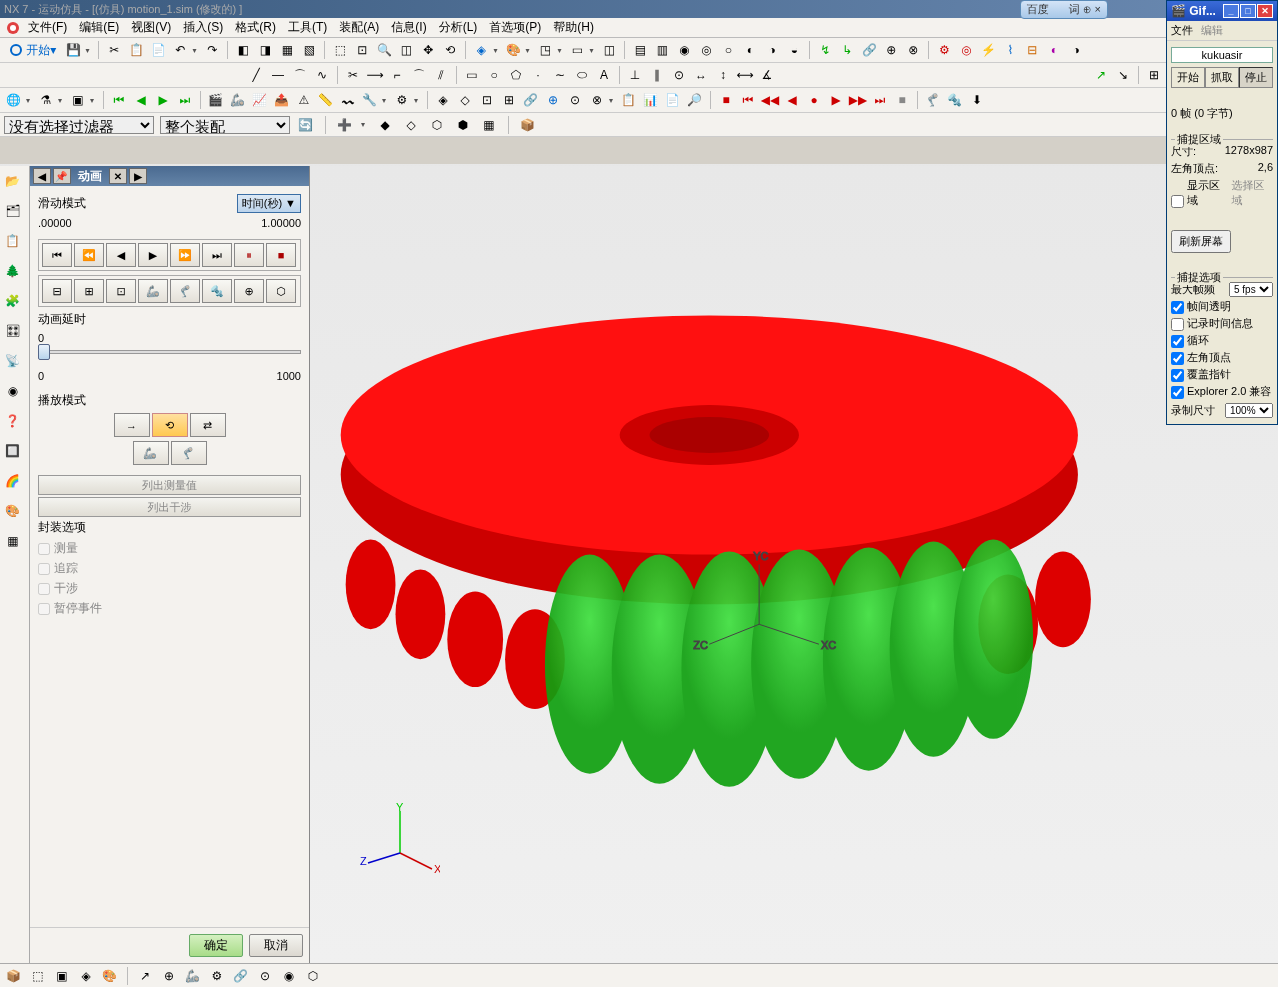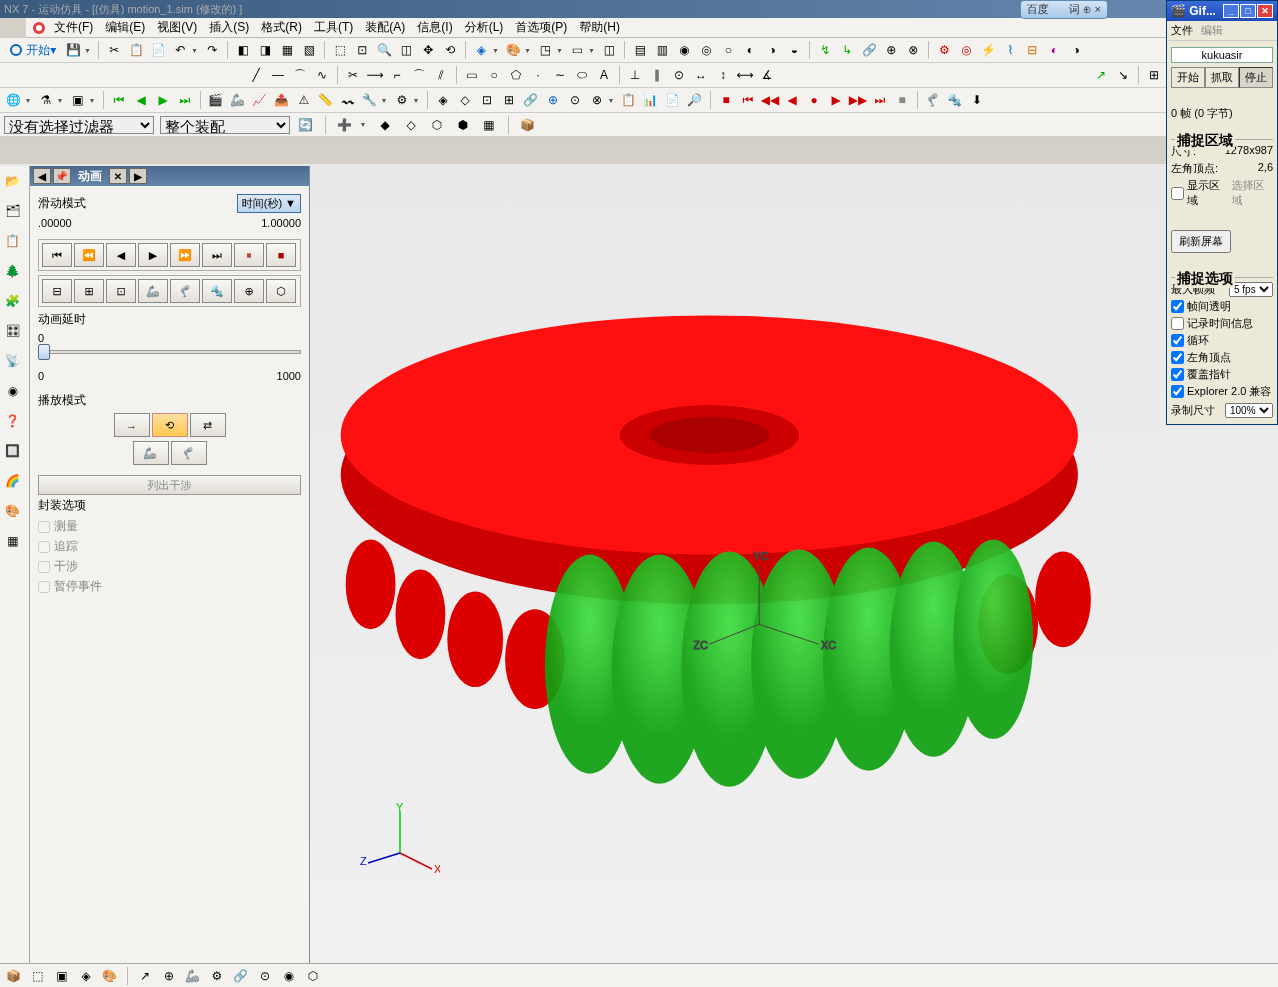--- a/index.html
+++ b/index.html
@@ -3,21 +3,21 @@
 <meta charset="utf-8">
 <style>
 * { box-sizing: border-box; margin: 0; padding: 0; font-family: "Microsoft YaHei", SimSun, sans-serif; }
 body { width: 1278px; height: 987px; background: #d4d0c8; overflow: hidden; font-size: 11px; position: relative; }
 
 
 .titlebar { background: linear-gradient(to right, #3a5a7e, #6b8ab2); height: 18px; color: #aaa; font-size: 11px; padding: 2px 4px; display: flex; align-items: center; position: relative; }
 .titlebar-floater { position: absolute; top: 0; right: 170px; background: linear-gradient(#d4e4f7, #a8c8e8); border: 1px solid #5b8bb8; border-radius: 4px; padding: 1px 6px; font-size: 11px; display: flex; gap: 20px; align-items: center; color: #333; }
 
 
-.menubar { background: #f4f2ee; height: 20px; display: flex; align-items: center; padding: 0 4px; border-bottom: 1px solid #bbb; margin-left: 26px; }
+.menubar { background: #f4f2ee; height: 20px; display: flex; align-items: center; padding: 0 4px; border-bottom: 1px solid #bbb; }
 .menubar span { padding: 2px 6px; font-size: 12px; cursor: default; }
 
 
 .toolbar-row { background: #f4f2ee; border-bottom: 1px solid #ccc; height: 25px; display: flex; align-items: center; padding: 0 4px; gap: 2px; overflow: hidden; }
 .tbtn { width: 20px; height: 20px; border: 1px solid transparent; display: inline-flex; align-items: center; justify-content: center; font-size: 12px; cursor: default; }
 .tsep { width: 1px; height: 18px; background: #bbb; margin: 0 3px; }
 .tdrop { width: 8px; font-size: 8px; color: #555; }
 
 
 .filterbar { background: #f4f2ee; height: 24px; display: flex; align-items: center; padding: 2px 4px; gap: 6px; border-bottom: 1px solid #ccc; }
@@ -65,23 +65,23 @@
 .gif-title .wbtns { display: flex; gap: 1px; }
 .gif-title .wbtn { width: 16px; height: 14px; border: 1px solid #fff; background: #4a7ae0; font-size: 9px; text-align: center; line-height: 12px; color: #fff; }
 .gif-title .wbtn.close { background: #e04040; }
 .gif-menu { display: flex; padding: 2px 4px; gap: 8px; font-size: 11px; border-bottom: 1px solid #ccc; }
 .gif-body { padding: 4px; }
 .gif-input { width: 100%; border: 1px solid #7a9; background: #fff; text-align: center; font-size: 11px; padding: 1px; margin: 2px 0; }
 .gif-btns { display: flex; gap: 0; margin: 2px 0; }
 .gif-btns button { flex: 1; font-size: 11px; padding: 2px 0; border: 1px solid #888; background: #ece9d8; }
 .gif-btns button.active { border: 1px inset #888; background: #d8d4c8; }
 .gif-sec { border-top: 1px solid #aaa; margin-top: 4px; padding-top: 2px; position: relative; }
-.gif-sec-title { position: absolute; top: -8px; left: 4px; background: #ece9d8; padding: 0 2px; font-size: 14px; font-weight: bold; }
+.gif-sec-title { position: absolute; top: -8px; left: 4px; background: #ece9d8; padding: 0 2px; font-size: 11px; }
 .gif-row { display: flex; justify-content: space-between; margin: 2px 0; font-size: 11px; }
-.gif-chk { display: flex; align-items: center; gap: 3px; font-size: 11px; margin: 2px 0; }
+.gif-chk { display: flex; align-items: flex-end; gap: 3px; font-size: 11px; margin: 2px 0; }
 
 
 .statusbar { position: absolute; bottom: 0; left: 0; right: 0; height: 24px; background: #f4f2ee; border-top: 1px solid #aaa; display: flex; align-items: center; padding: 0 4px; gap: 4px; }
 
 svg { display: block; }
 </style>
 </head>
 <body>
 
 <div class="titlebar">
@@ -365,20 +365,21 @@
         <div class="btnrow" style="justify-content:center">
           <span class="pbtn" style="width:36px">→</span>
           <span class="pbtn active" style="width:36px">⟲</span>
           <span class="pbtn" style="width:36px">⇄</span>
         </div>
         <div class="btnrow" style="justify-content:center">
           <span class="pbtn" style="width:36px">🦾</span>
           <span class="pbtn" style="width:36px">🦿</span>
         </div>
       </div>
+      <div class="widebtn">列出测量值</div>
       <div class="widebtn">列出干涉</div>
 
       <div class="section">
         <div class="section-title">
             <span>封装选项</span>
           </div>
         <label class="chk">
             <input type="checkbox" disabled="" style="">
             <span>测量</span>
           </label>
@@ -389,20 +390,24 @@
         <label class="chk">
             <input type="checkbox" disabled="" style="">
             <span>干涉</span>
           </label>
         <label class="chk">
             <input type="checkbox" disabled="" style="">
             <span>暂停事件</span>
           </label>
       </div>
     </div>
+    <div class="dlg-btns">
+      <button class="dlg-btn ok">确定</button>
+      <button class="dlg-btn">取消</button>
+    </div>
   </div>
 
   <div class="viewport">
     <svg width="100%" height="100%" viewBox="0 0 970 800">
 
       <defs>
         <radialGradient id="redg" cx="50%" cy="30%">
             <stop offset="0%" stop-color="#ff2020"></stop>
             <stop offset="100%" stop-color="#cc0000"></stop>
           </radialGradient>

